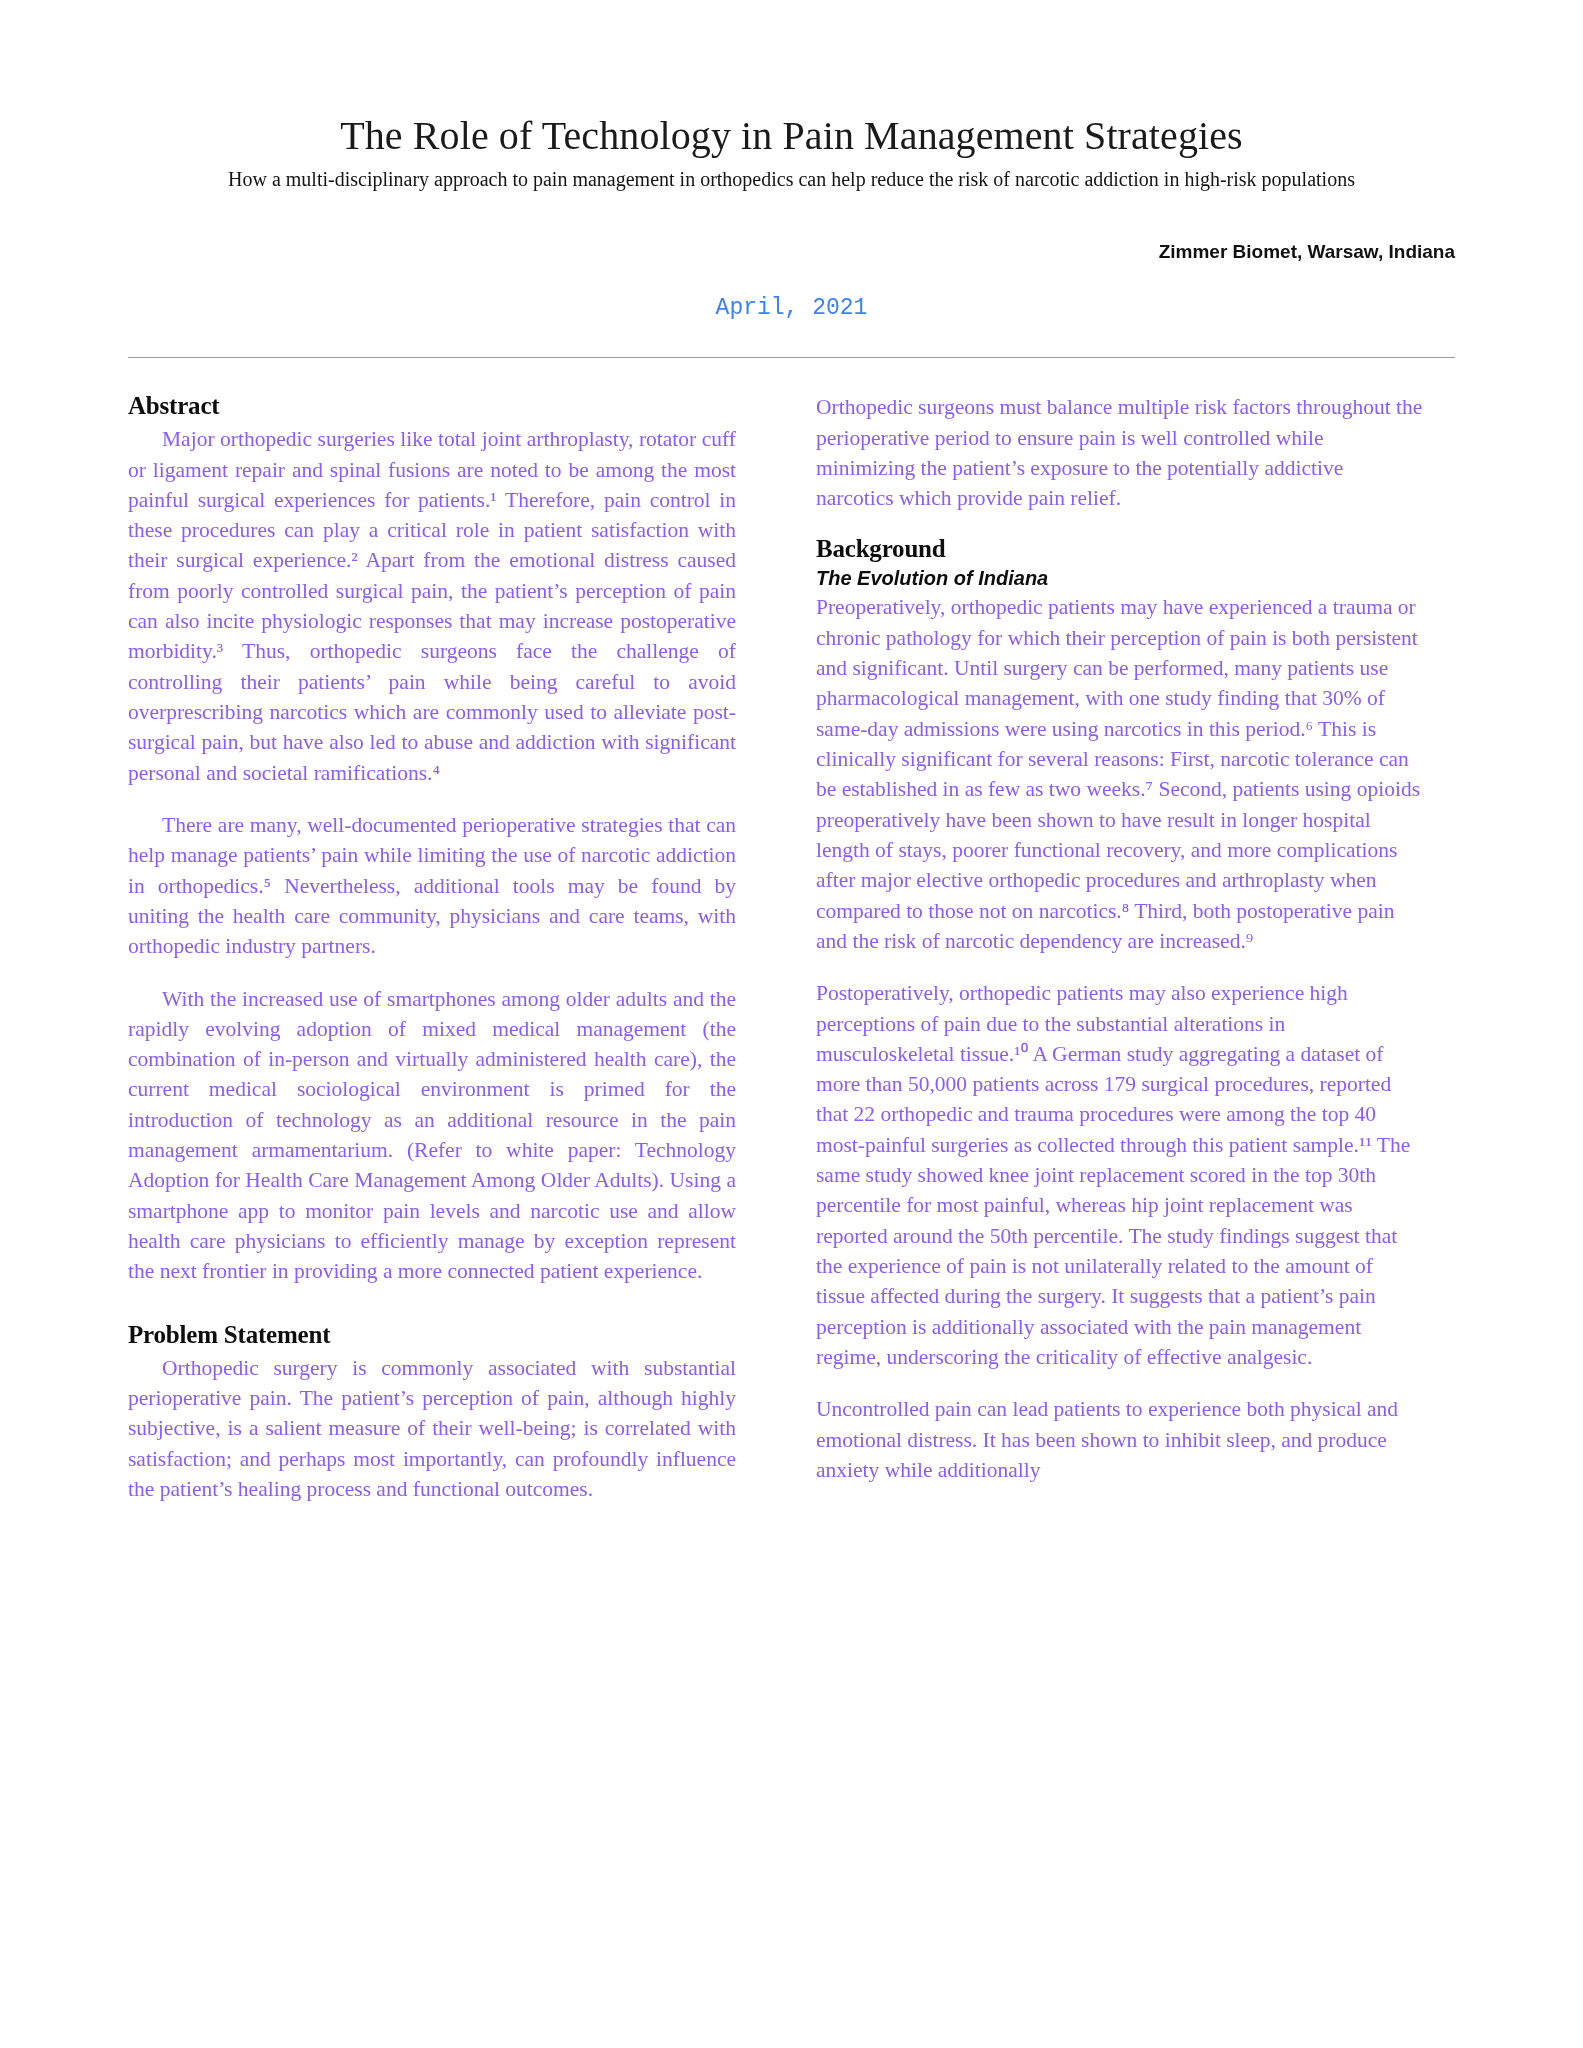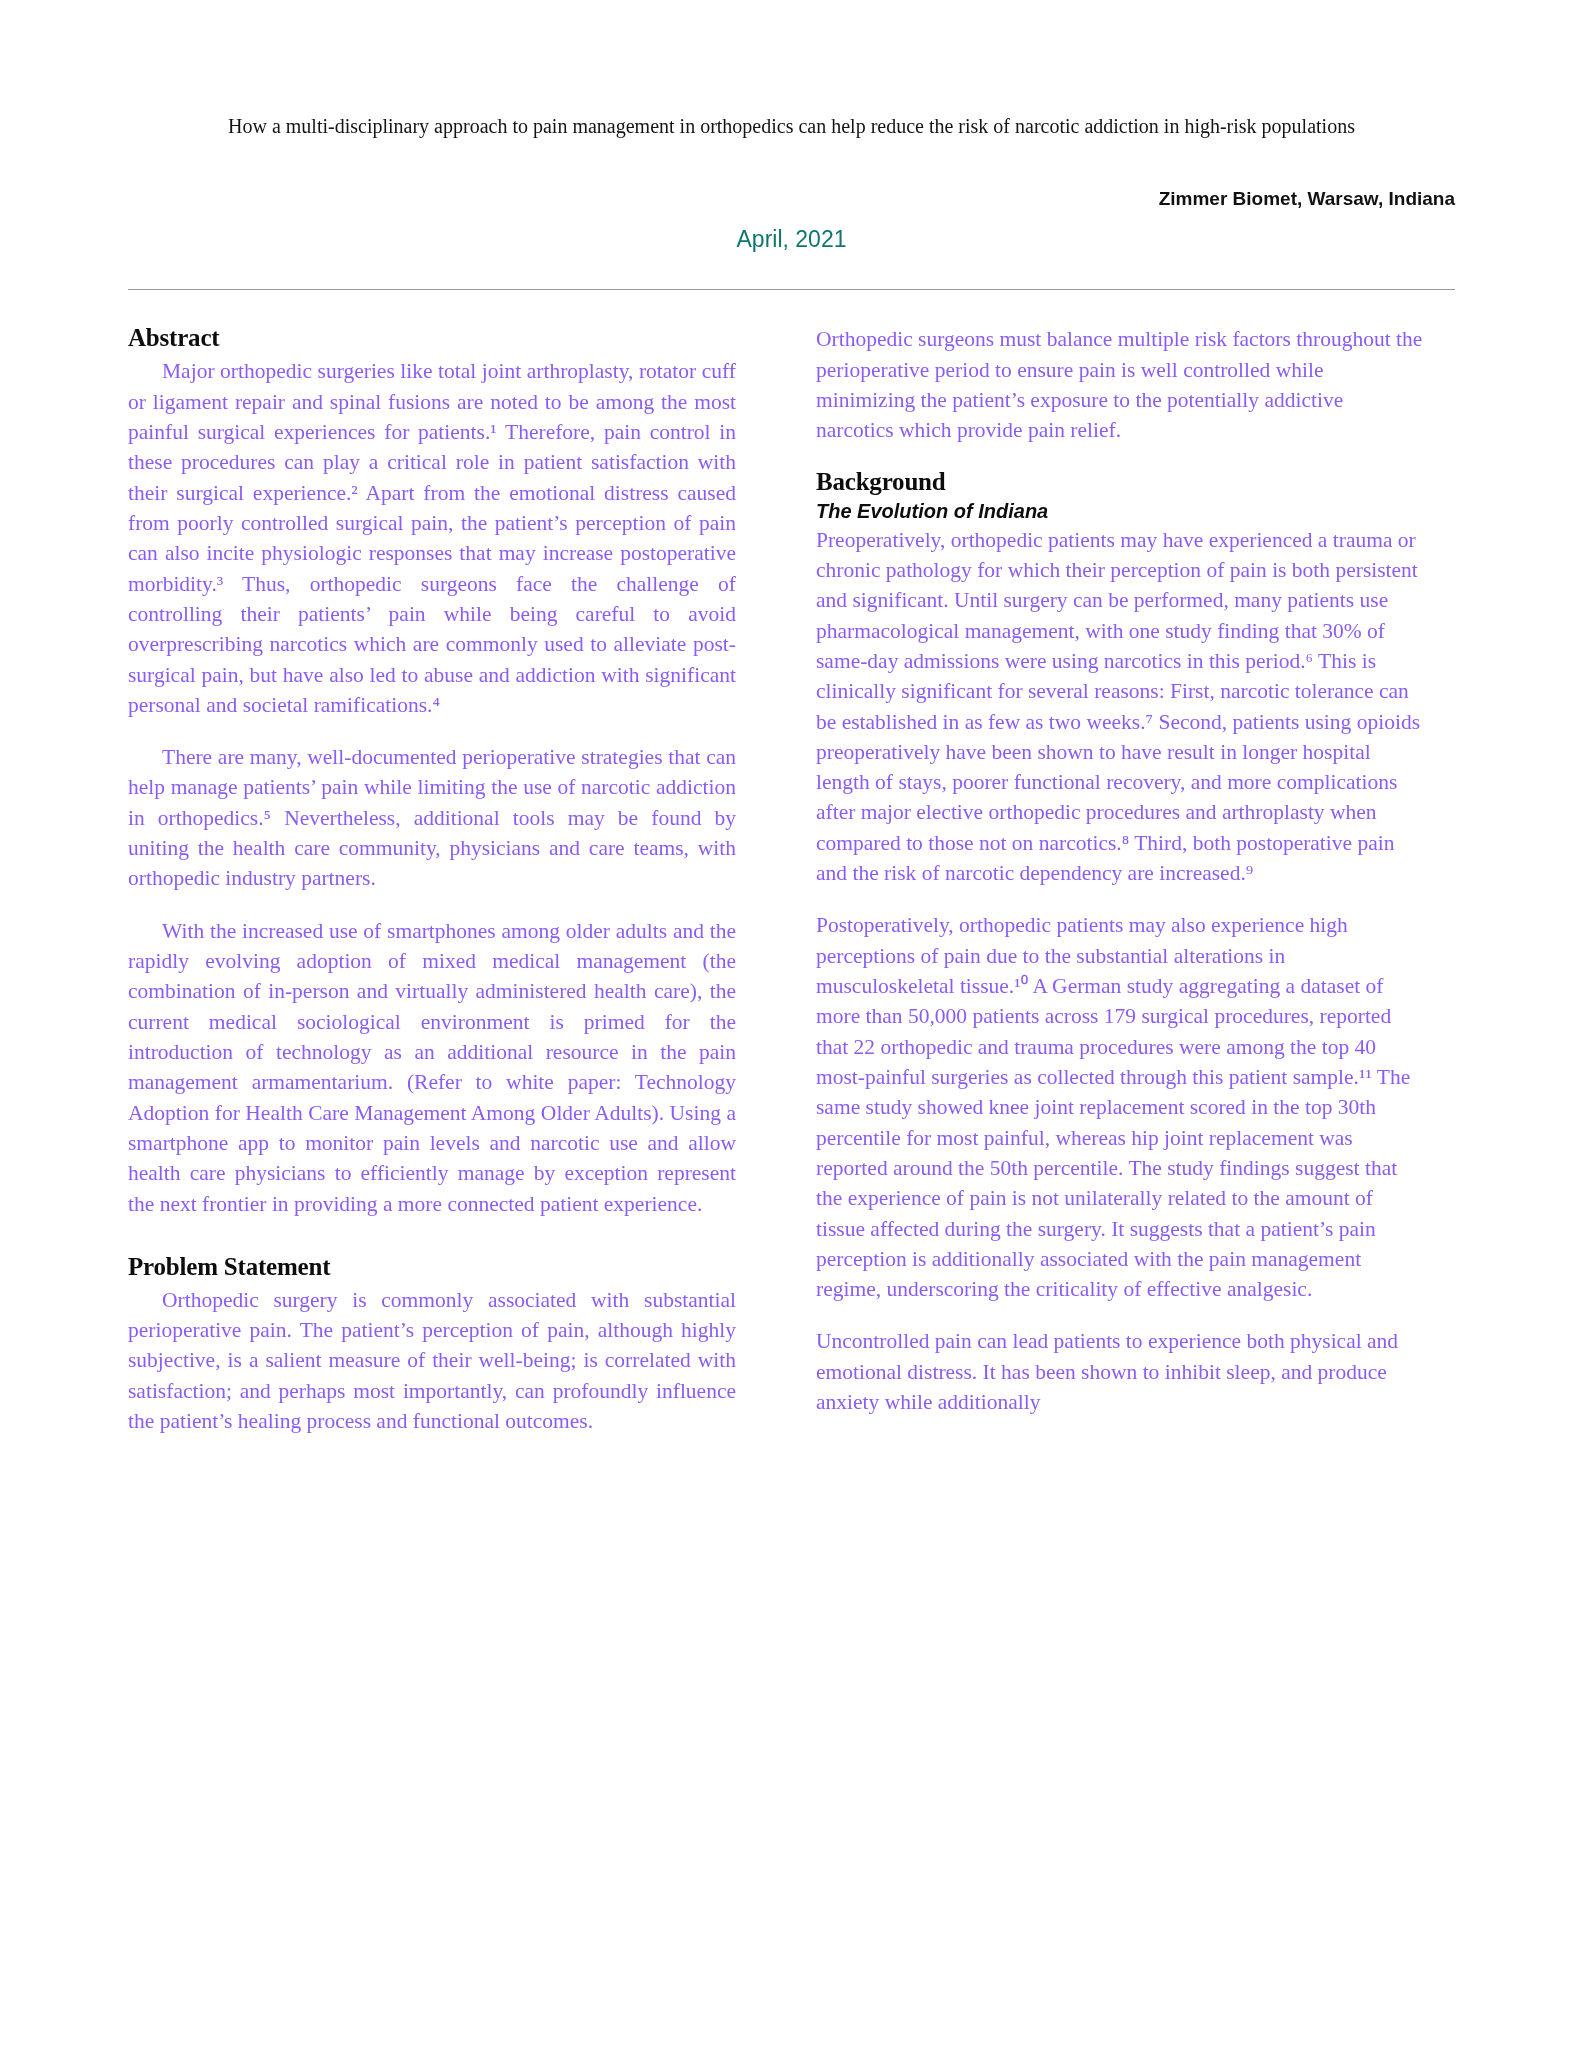--- a/index.html
+++ b/index.html
@@ -43,25 +43,25 @@
   }
   .affiliation {
     font-family: "Liberation Sans", sans-serif;
     font-size: 19px;
     font-weight: bold;
     text-align: right;
     margin-top: 48px;
     color: #111111;
   }
   .date {
-    font-family: Liberation Sans, sans-serif;
+    font-family: Liberation Mono, monospace;
     font-size: 23px;
     text-align: center;
-    margin-top: 16px;
-    color: #0f766e;
+    margin-top: 32px;
+    color: #3b82f6;
   }
   .rule {
     border: none;
     border-top: 1px solid #9a9a9a;
     margin: 36px 0 0 0;
   }
   .columns {
     display: flex;
     gap: 80px;
     margin-top: 34px;
@@ -106,20 +106,21 @@
   .col-right p.body {
     text-align: left;
   }
 </style>
 </head>
 <body>
 
 <div class="page">
   <div class="inner">
 
+    <h1 class="title">The Role of Technology in Pain Management Strategies</h1>
     <div class="subtitle">How a multi-disciplinary approach to pain management in orthopedics can help reduce the risk of narcotic addiction in high-risk populations</div>
     <div class="affiliation">Zimmer Biomet, Warsaw, Indiana</div>
     <div class="date">April, 2021</div>
 
     <hr class="rule">
 
     <div class="columns">
 
       <div class="col col-left">
         <h2 class="section">Abstract</h2>

